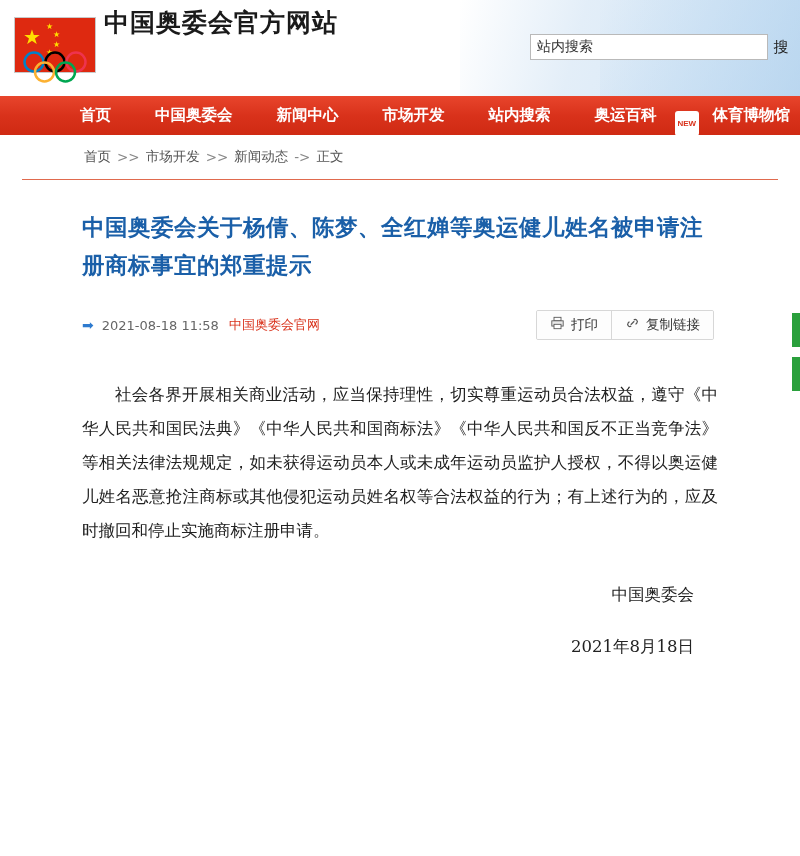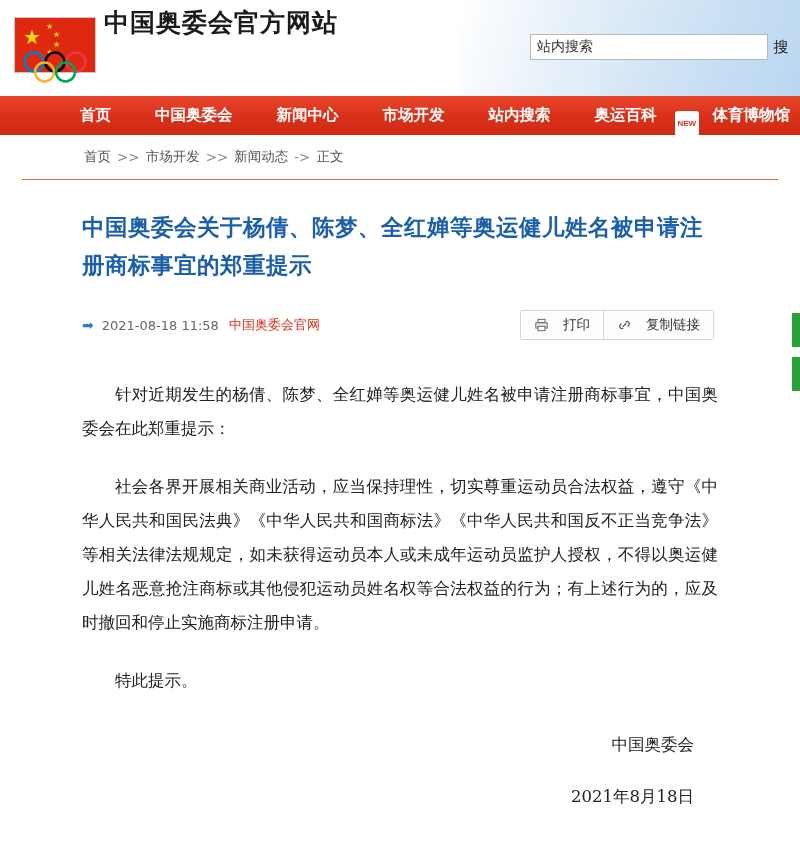--- a/index.html
+++ b/index.html
@@ -228,22 +228,22 @@
   .meta-right {
     display: flex;
     align-items: center;
     border: 1px solid #d7d7d7;
     border-radius: 2px;
     overflow: hidden;
     background: #fafafa;
   }
   .meta-btn {
     display: flex;
-    align-items: center;
-    gap: 14px;
+    align-items: flex-start;
+    gap: 6px;
     padding: 5px 13px;
     font-size: 13.5px;
     color: #333;
     cursor: pointer;
     background: #fdfdfd;
     font-family: "DejaVu Sans", sans-serif;
   }
   .meta-btn + .meta-btn { border-left: 1px solid #d7d7d7; }
 
   .body-text {
@@ -365,23 +365,21 @@
             <path d="M6 10 L10 6" stroke="#555" stroke-width="1.4" fill="none"></path>
             <path d="M9.5 4.5 a2.5 2.5 0 0 1 3.5 3.5 l-1.5 1.5" stroke="#555" stroke-width="1.4" fill="none"></path>
             <path d="M6.5 11.5 a2.5 2.5 0 0 1 -3.5 -3.5 l1.5 -1.5" stroke="#555" stroke-width="1.4" fill="none"></path>
           </svg>
           <span>复制链接</span>
         </div>
       </div>
     </div>
 
     <div class="body-text">
-      <p>针对近期发生的杨倩、陈梦、全红婵等奥运健儿姓名被申请注册商标事宜，中国奥委会在此郑重提示：</p>
       <p>社会各界开展相关商业活动，应当保持理性，切实尊重运动员合法权益，遵守《中华人民共和国民法典》《中华人民共和国商标法》《中华人民共和国反不正当竞争法》等相关法律法规规定，如未获得运动员本人或未成年运动员监护人授权，不得以奥运健儿姓名恶意抢注商标或其他侵犯运动员姓名权等合法权益的行为；有上述行为的，应及时撤回和停止实施商标注册申请。</p>
-      <p>特此提示。</p>
     </div>
 
     <div class="sign">
       <div>中国奥委会</div>
       <div>2021年8月18日</div>
     </div>
   </div>
 </div>
 
 </body></html>

